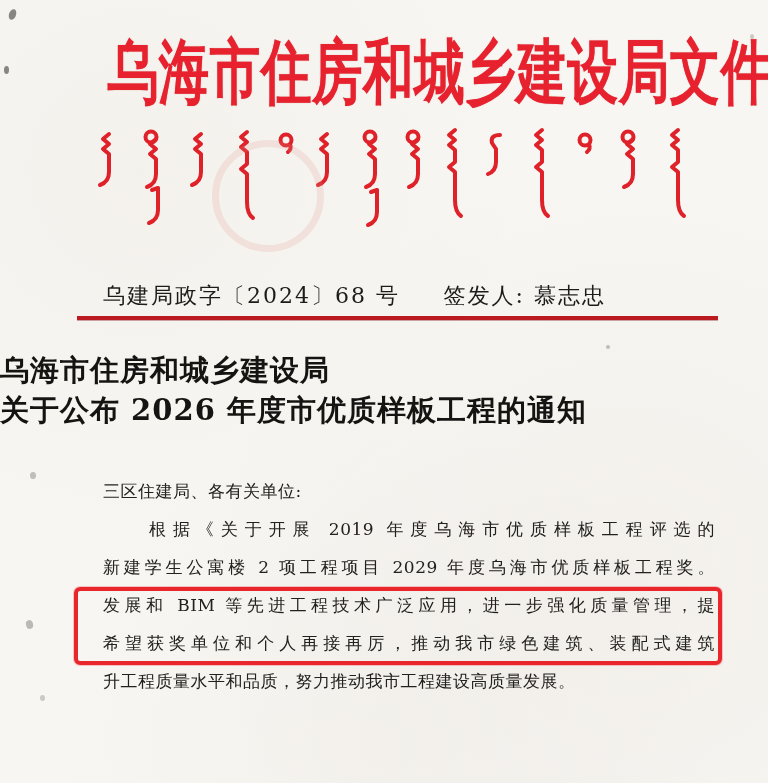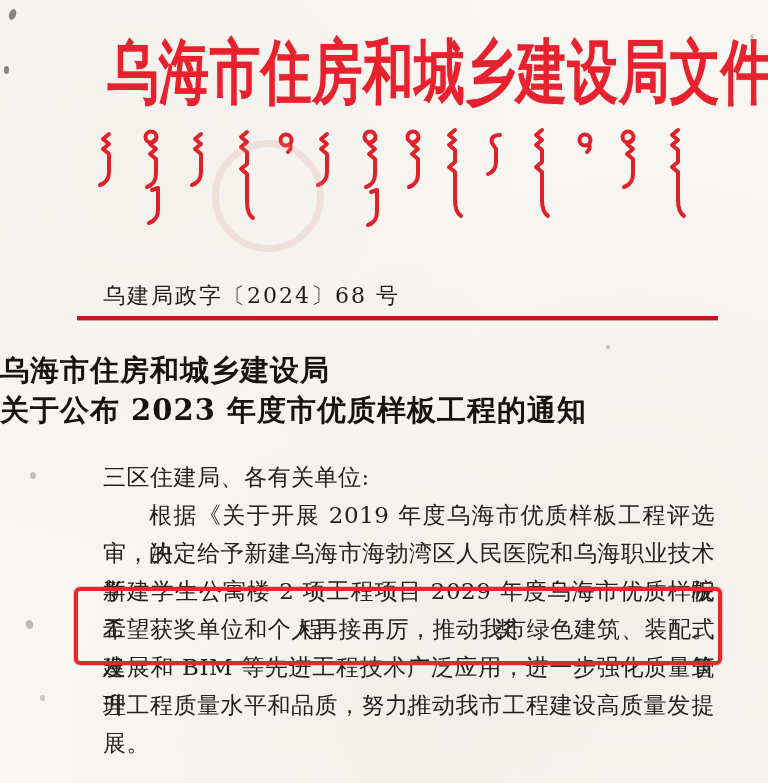--- a/index.html
+++ b/index.html
@@ -45,22 +45,22 @@
     box-shadow:0 1px 0 rgba(120,10,15,0.35);
   }
   
   .doc-title{
     position:absolute;top:350px;left:0;width:768px;
     text-align:left;font-weight:bold;font-size:29px;line-height:40px;
     letter-spacing:1px;color:#151412;
   }
   
   .body-text{
-    position:absolute;top:458px;left:103px;width:612px;
-    font-size:23px;line-height:38px;letter-spacing:0.5px;color:#23211e;
+    position:absolute;top:472px;left:103px;width:612px;
+    font-size:17px;line-height:38px;letter-spacing:0.5px;color:#23211e;
   }
   .bline{height:38px;}
   .just{text-align:justify;text-align-last:justify;}
   .indent{padding-left:46px;}
   .highlight-box{
     position:absolute;left:74px;top:587px;width:640px;height:70px;
     border:4px solid #e8262b;border-radius:6px;
     box-shadow:0 0 0 1px rgba(232,38,43,0.25);
     pointer-events:none;
   }
@@ -111,36 +111,39 @@
     <use href="#mB" x="536" y="2"></use>
     <use href="#mO" x="582" y="6"></use>
     <use href="#mC" x="625" y="4"></use>
     <use href="#mB" x="672" y="2"></use>
   </svg>
 
   <div class="stamp-ghost"></div>
 
   <div class="ref-row">
     <span>乌建局政字〔2024〕68 号</span>
+    <span>
+      <span>签发人:</span>
+      <span>慕志忠</span>
+    </span>
   </div>
 
   <div class="red-rule"></div>
 
   <div class="doc-title">
     <div>乌海市住房和城乡建设局</div>
-    <div>关于公布 2023 年度市优质样板工程的通知</div>
+    <div>关于公布 2026 年度市优质样板工程的通知</div>
   </div>
 
   <div class="body-text">
     <div class="bline">三区住建局、各有关单位:</div>
     <div class="bline just indent">根据《关于开展 2019 年度乌海市优质样板工程评选的</div>
-    <div class="bline just">审，决定给予新建乌海市海勃湾区人民医院和乌海职业技术学院</div>
     <div class="bline just">新建学生公寓楼 2 项工程项目 2029 年度乌海市优质样板工程奖。</div>
+    <div class="bline just">发展和 BIM 等先进工程技术广泛应用，进一步强化质量管理，提</div>
     <div class="bline just">希望获奖单位和个人再接再厉，推动我市绿色建筑、装配式建筑</div>
-    <div class="bline just">发展和 BIM 等先进工程技术广泛应用，进一步强化质量管理，提</div>
     <div class="bline">升工程质量水平和品质，努力推动我市工程建设高质量发展。</div>
   </div>
 
   <div class="highlight-box"></div>
 
   <div class="speck s1"></div>
   <div class="speck s2"></div>
   <div class="speck s3"></div>
   <div class="speck s4"></div>
   <div class="speck s5"></div>

